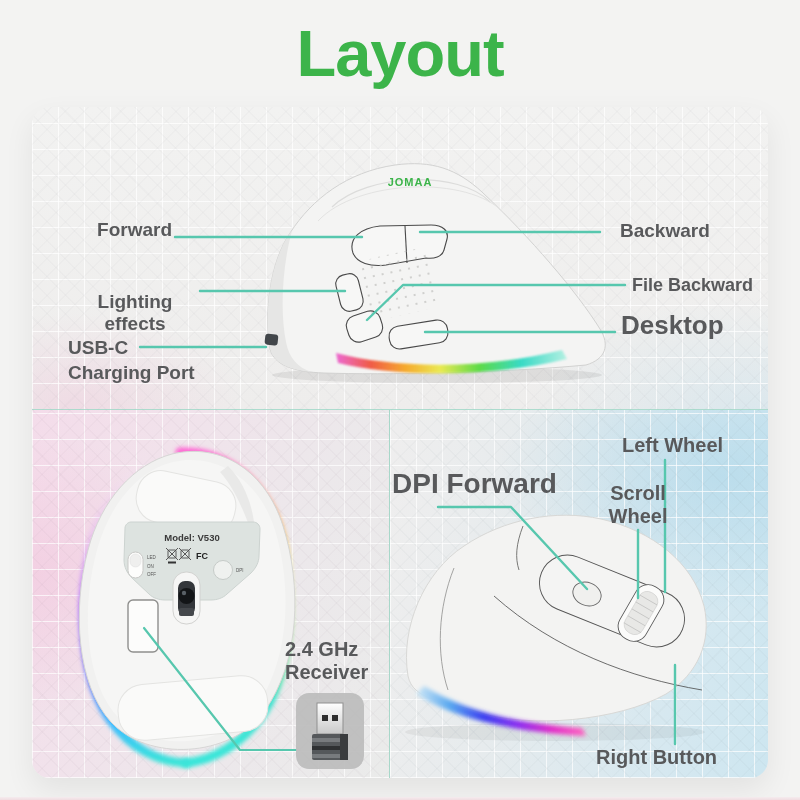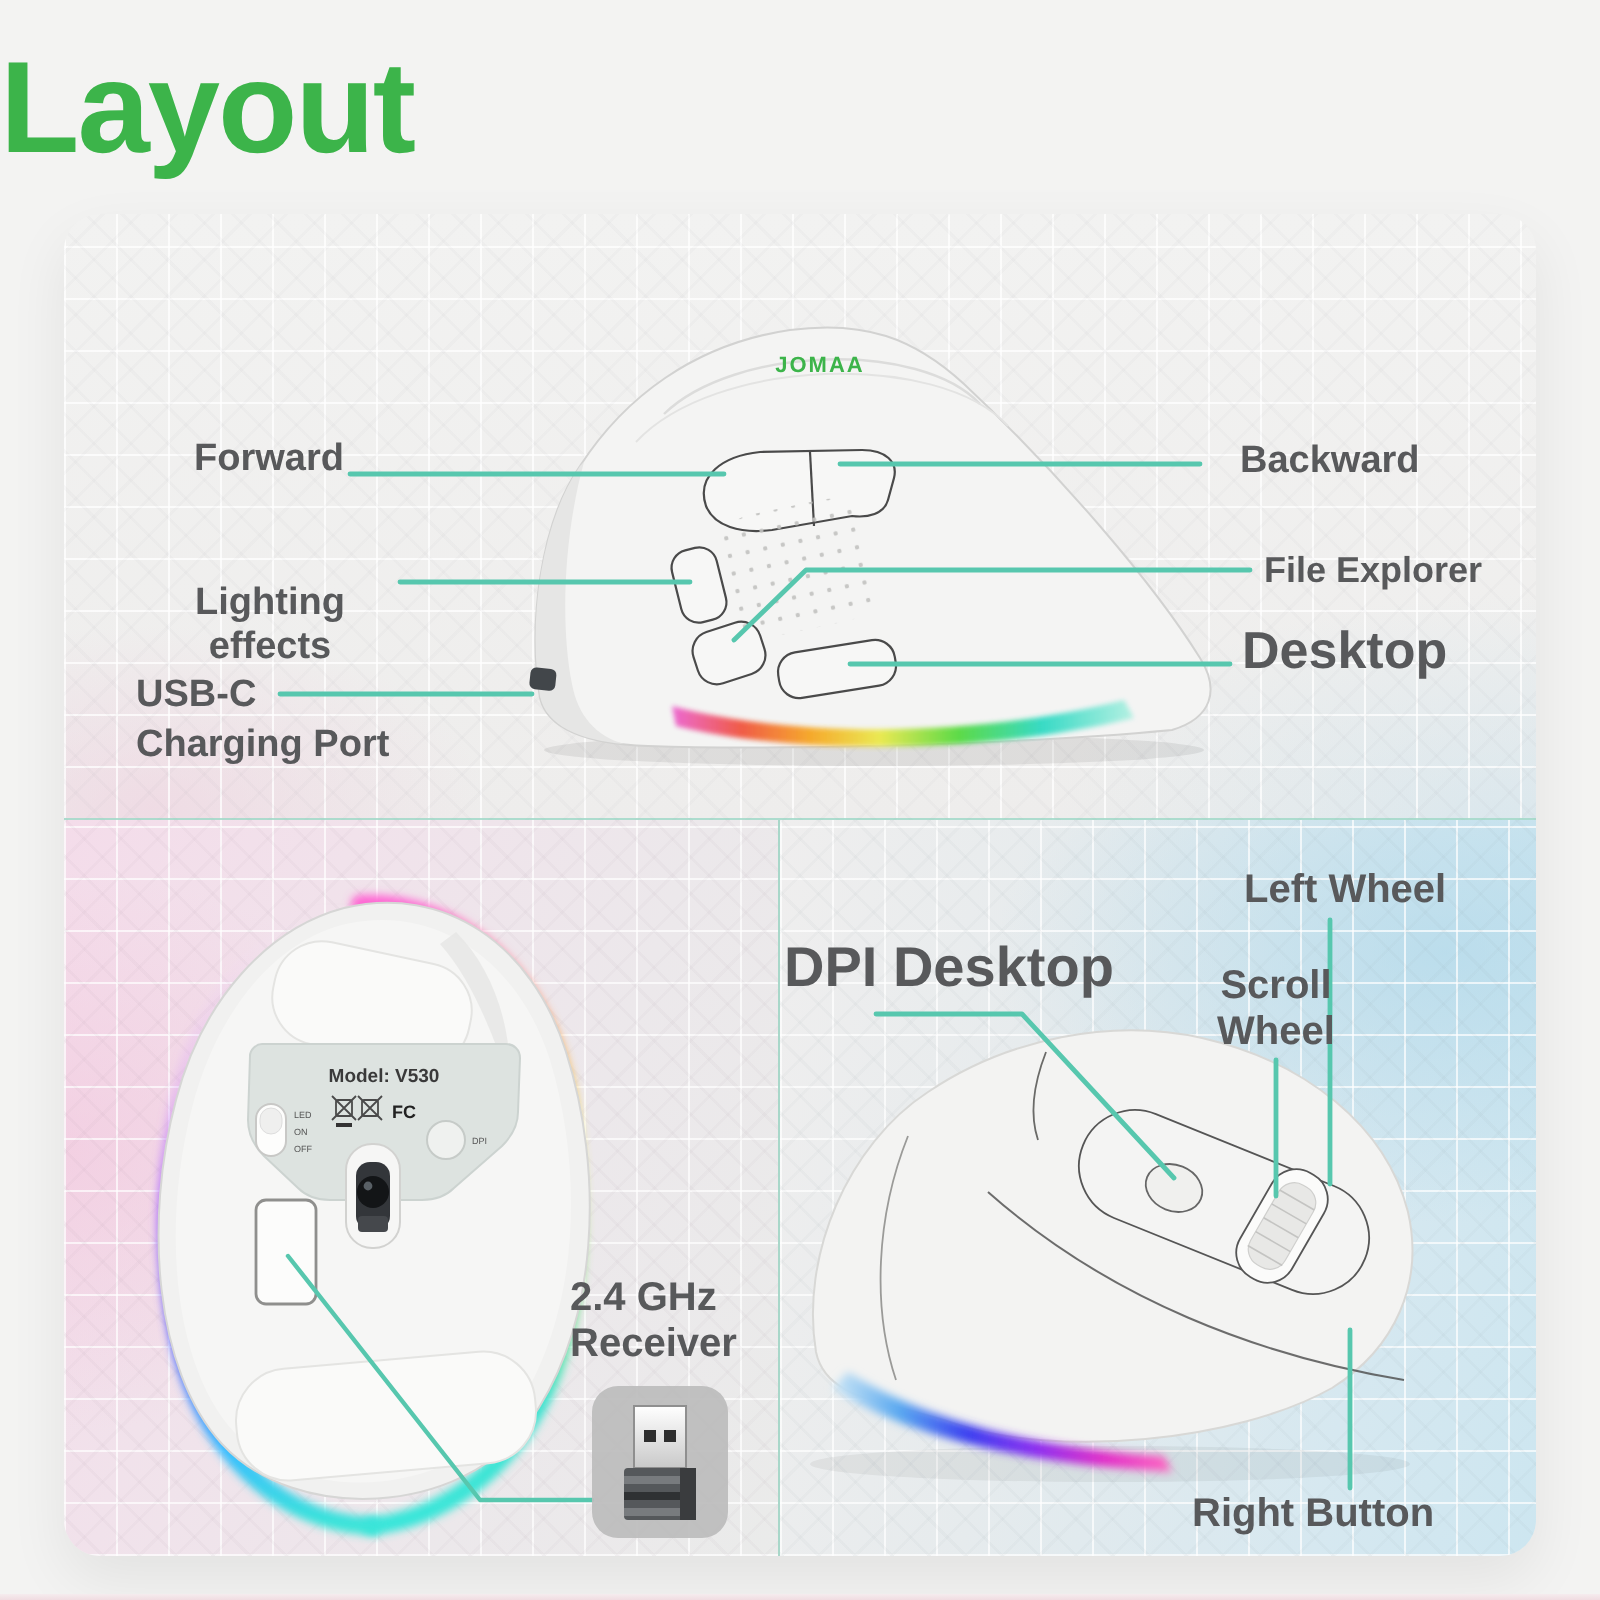--- a/index.html
+++ b/index.html
@@ -3,21 +3,21 @@
 <meta charset="utf-8">
 <style>
   :root{
     --green:#3cb44a;
     --teal:#57c7ae;
     --label:#58595b;
   }
   *{box-sizing:border-box;}
   body{margin:0;background:#e9e9e9;font-family:"Liberation Sans",sans-serif;}
   .page{position:relative;width:800px;height:800px;background:#f3f3f2;overflow:hidden;margin:0 auto;}
-  .title{position:absolute;top:16px;left:0;right:0;margin:0;
+  .title{position:absolute;top:16px;left:0;right:0;margin:0;text-align:center;
          font-size:65px;font-weight:800;letter-spacing:-1px;color:var(--green);
          font-family:"Liberation Sans",sans-serif;}
   .panel{position:absolute;left:32px;top:107px;width:736px;height:671px;border-radius:18px;
          overflow:hidden;box-shadow:0 12px 30px rgba(0,0,0,0.07);background:#f0f0ef;}
   .sec{position:absolute;}
   .sec-top{left:0;top:0;width:736px;height:303px;
     background:
       repeating-linear-gradient(45deg, rgba(140,140,150,0.045) 0 1.5px, transparent 1.5px 13px),
       repeating-linear-gradient(135deg, rgba(140,140,150,0.04) 0 1.5px, transparent 1.5px 13px),
       repeating-linear-gradient(90deg, rgba(255,255,255,0.75) 0 1px, transparent 1px 26px),
@@ -104,21 +104,21 @@
           <path class="callout" d="M 168 184 L 313 184"></path>
           <path class="callout" d="M 335 213 L 371 178 L 593 178"></path>
           <path class="callout" d="M 393 225 L 583 225"></path>
           <path class="callout" d="M 108 240 L 234 240"></path>
         </g>
       </svg>
       <div class="lbl" style="left:56px;top:112px;width:84px;text-align:right;font-size:19px;">Forward</div>
       <div class="lbl" style="left:572px;top:113px;font-size:19px;margin-left:16px;">Backward</div>
       <div class="lbl" style="left:38px;top:160px;width:130px;text-align:center;font-size:19px;margin-top:24px;">Lighting
 effects</div>
-      <div class="lbl" style="left:600px;top:168px;font-size:18px;">File Explorer</div>
+      <div class="lbl" style="left:600px;top:168px;font-size:18px;">File Backward</div>
       <div class="lbl" style="left:589px;top:204px;font-size:26px;">Desktop</div>
       <div class="lbl" style="left:36px;top:229px;font-size:19px;line-height:1.3;">USB-C
 Charging Port</div>
     </section>
 
     <section class="sec sec-bl">
       <svg class="svg-abs" width="357" height="368" viewBox="0 0 357 368">
         <defs>
           <linearGradient id="ringR" x1="0" y1="0" x2="0" y2="1">
             <stop offset="0" stop-color="#ff66d4"></stop>
@@ -236,21 +236,21 @@
           <path d="M 241 188 L 261 188 M 241 196 L 261 196 M 241 204 L 261 204 M 241 212 L 261 212 M 241 220 L 261 220" stroke="#c4c4c2" stroke-width="0.8"></path>
         </g>
         <path d="M 26 284 C 62 308 122 322 196 326 L 192 318 C 126 314 72 300 34 276 Z" fill="url(#rgbBR)" filter="url(#blur2b)"></path>
         <g>
           <path class="callout" d="M 48 97 L 121 97 L 197 179"></path>
           <path class="callout" d="M 248 120 L 248 188"></path>
           <path class="callout" d="M 275 50 L 275 182"></path>
           <path class="callout" d="M 285 255 L 285 334"></path>
         </g>
       </svg>
-      <div class="lbl" style="left:2px;top:58px;font-size:28px;font-weight:800;">DPI Desktop</div>
+      <div class="lbl" style="left:2px;top:58px;font-size:28px;font-weight:800;">DPI Forward</div>
       <div class="lbl" style="left:232px;top:24px;font-size:20px;">Left Wheel</div>
       <div class="lbl" style="left:198px;top:72px;width:100px;text-align:center;font-size:20px;">Scroll
 Wheel</div>
       <div class="lbl" style="left:206px;top:336px;font-size:20px;">Right Button</div>
     </section>
 
     <div class="divider-h"></div>
     <div class="divider-v"></div>
   </div>
 

